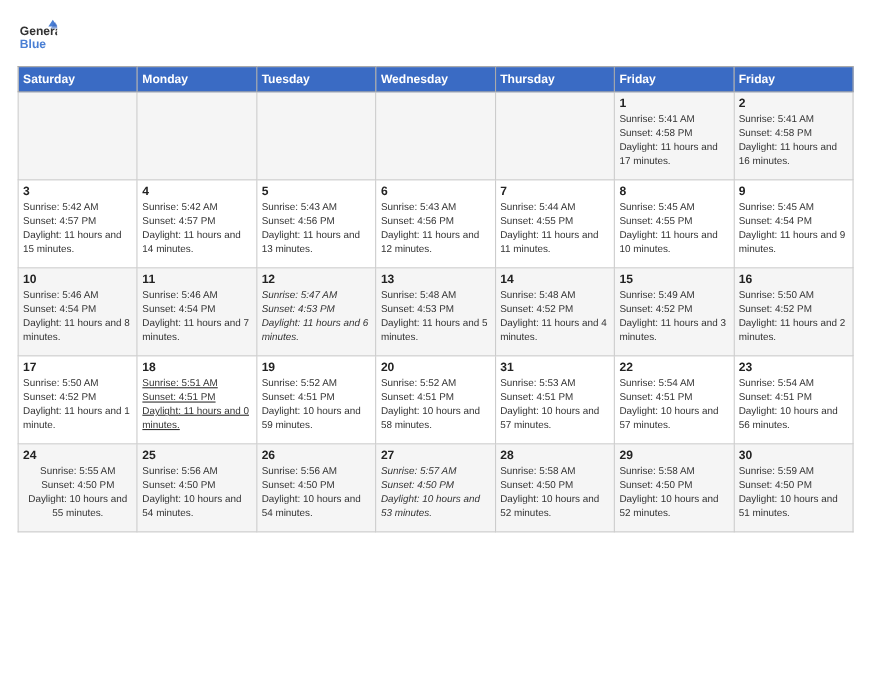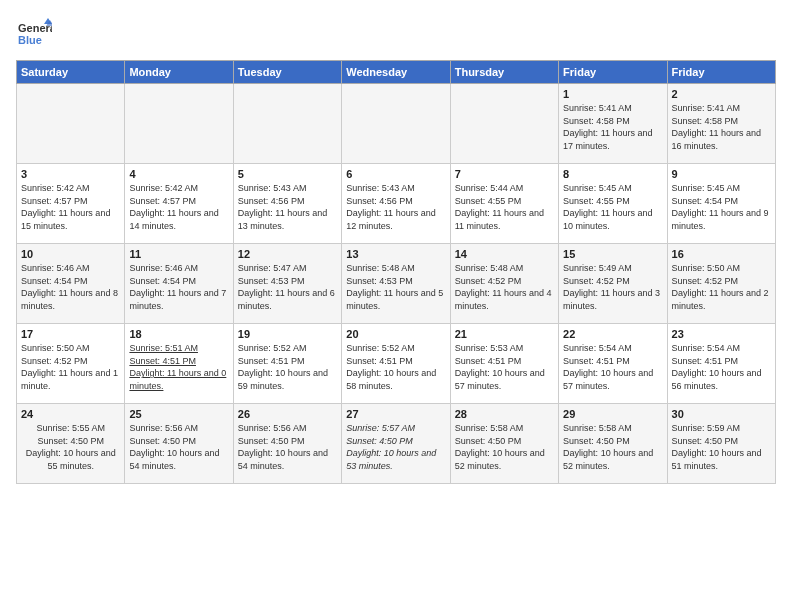--- a/index.html
+++ b/index.html
@@ -183,21 +183,21 @@
 Daylight: 11 hours and 8 minutes.</div>
         </td>
         <td>
           <span class="day-number">11</span>
           <div class="cell-text" style="white-space: pre-line;">Sunrise: 5:46 AM
 Sunset: 4:54 PM
 Daylight: 11 hours and 7 minutes.</div>
         </td>
         <td>
           <span class="day-number">12</span>
-          <div class="cell-text" style="white-space: pre-line;">Sunrise: 5:47 AM
+          <div class="cell-text" style="white-space: pre-line; font-style: italic;">Sunrise: 5:47 AM
 Sunset: 4:53 PM
 Daylight: 11 hours and 6 minutes.</div>
         </td>
         <td>
           <span class="day-number">13</span>
           <div class="cell-text" style="white-space: pre-line;">Sunrise: 5:48 AM
 Sunset: 4:53 PM
 Daylight: 11 hours and 5 minutes.</div>
         </td>
         <td>
@@ -238,21 +238,21 @@
 Sunset: 4:51 PM
 Daylight: 10 hours and 59 minutes.</div>
         </td>
         <td>
           <span class="day-number">20</span>
           <div class="cell-text" style="white-space: pre-line;">Sunrise: 5:52 AM
 Sunset: 4:51 PM
 Daylight: 10 hours and 58 minutes.</div>
         </td>
         <td>
-          <span class="day-number">21</span>
+          <span class="day-number">31</span>
           <div class="cell-text" style="white-space: pre-line;">Sunrise: 5:53 AM
 Sunset: 4:51 PM
 Daylight: 10 hours and 57 minutes.</div>
         </td>
         <td>
           <span class="day-number">22</span>
           <div class="cell-text" style="white-space: pre-line;">Sunrise: 5:54 AM
 Sunset: 4:51 PM
 Daylight: 10 hours and 57 minutes.</div>
         </td>

